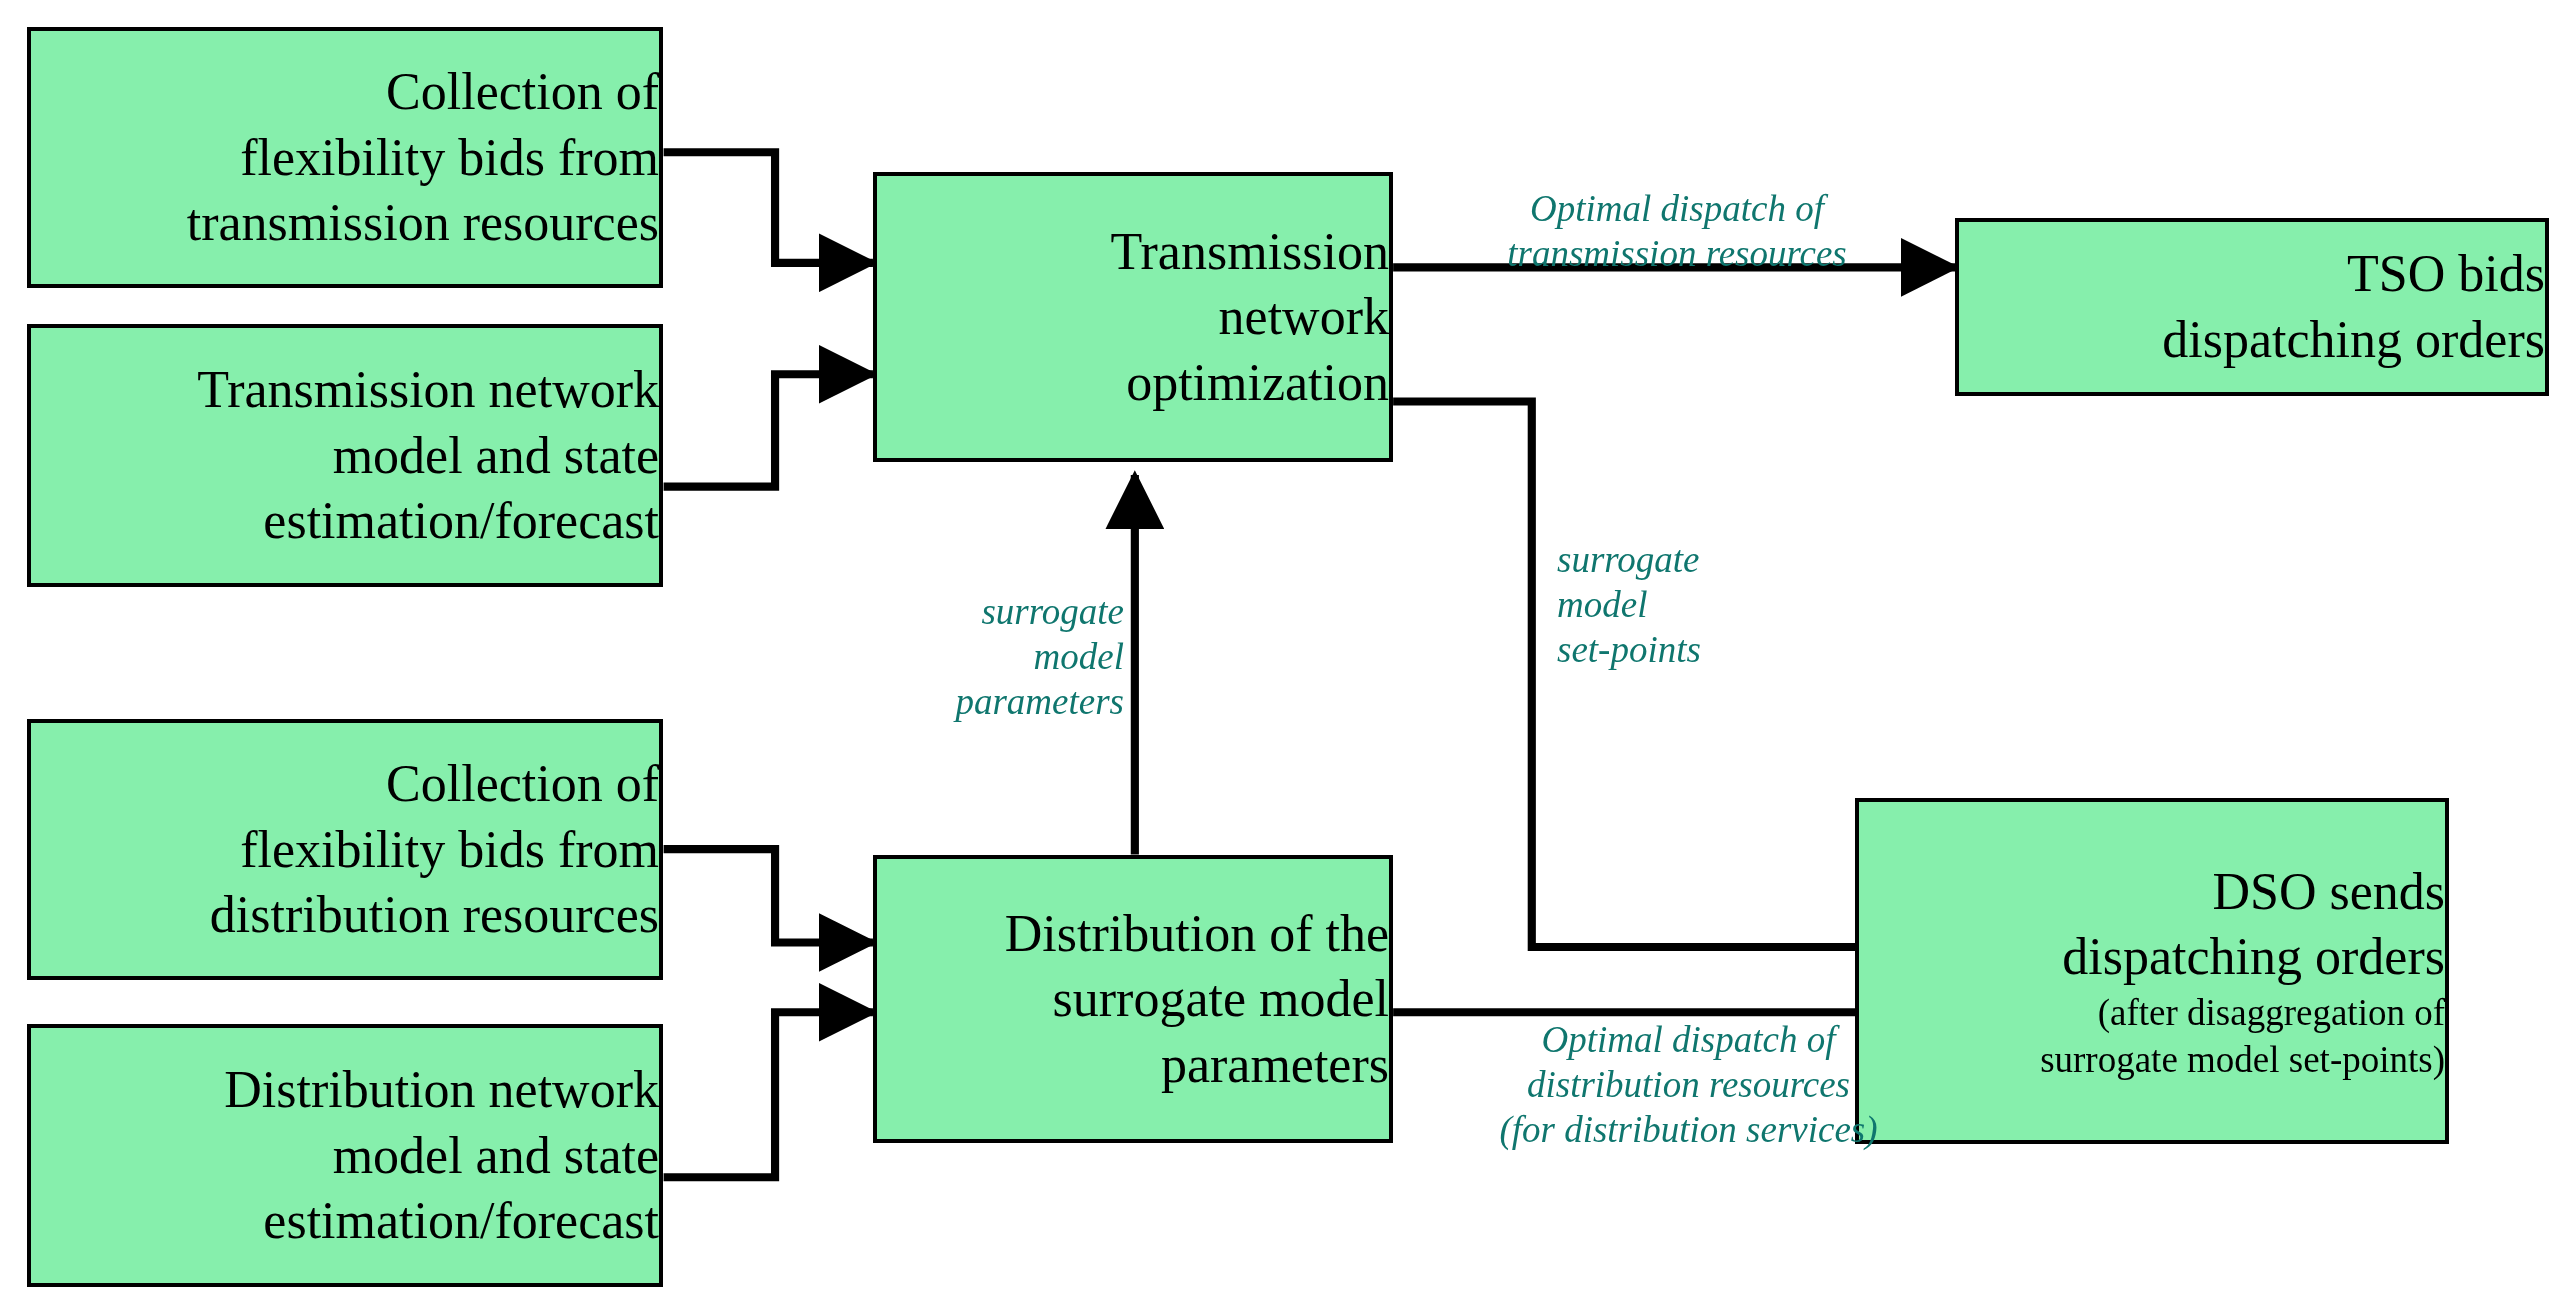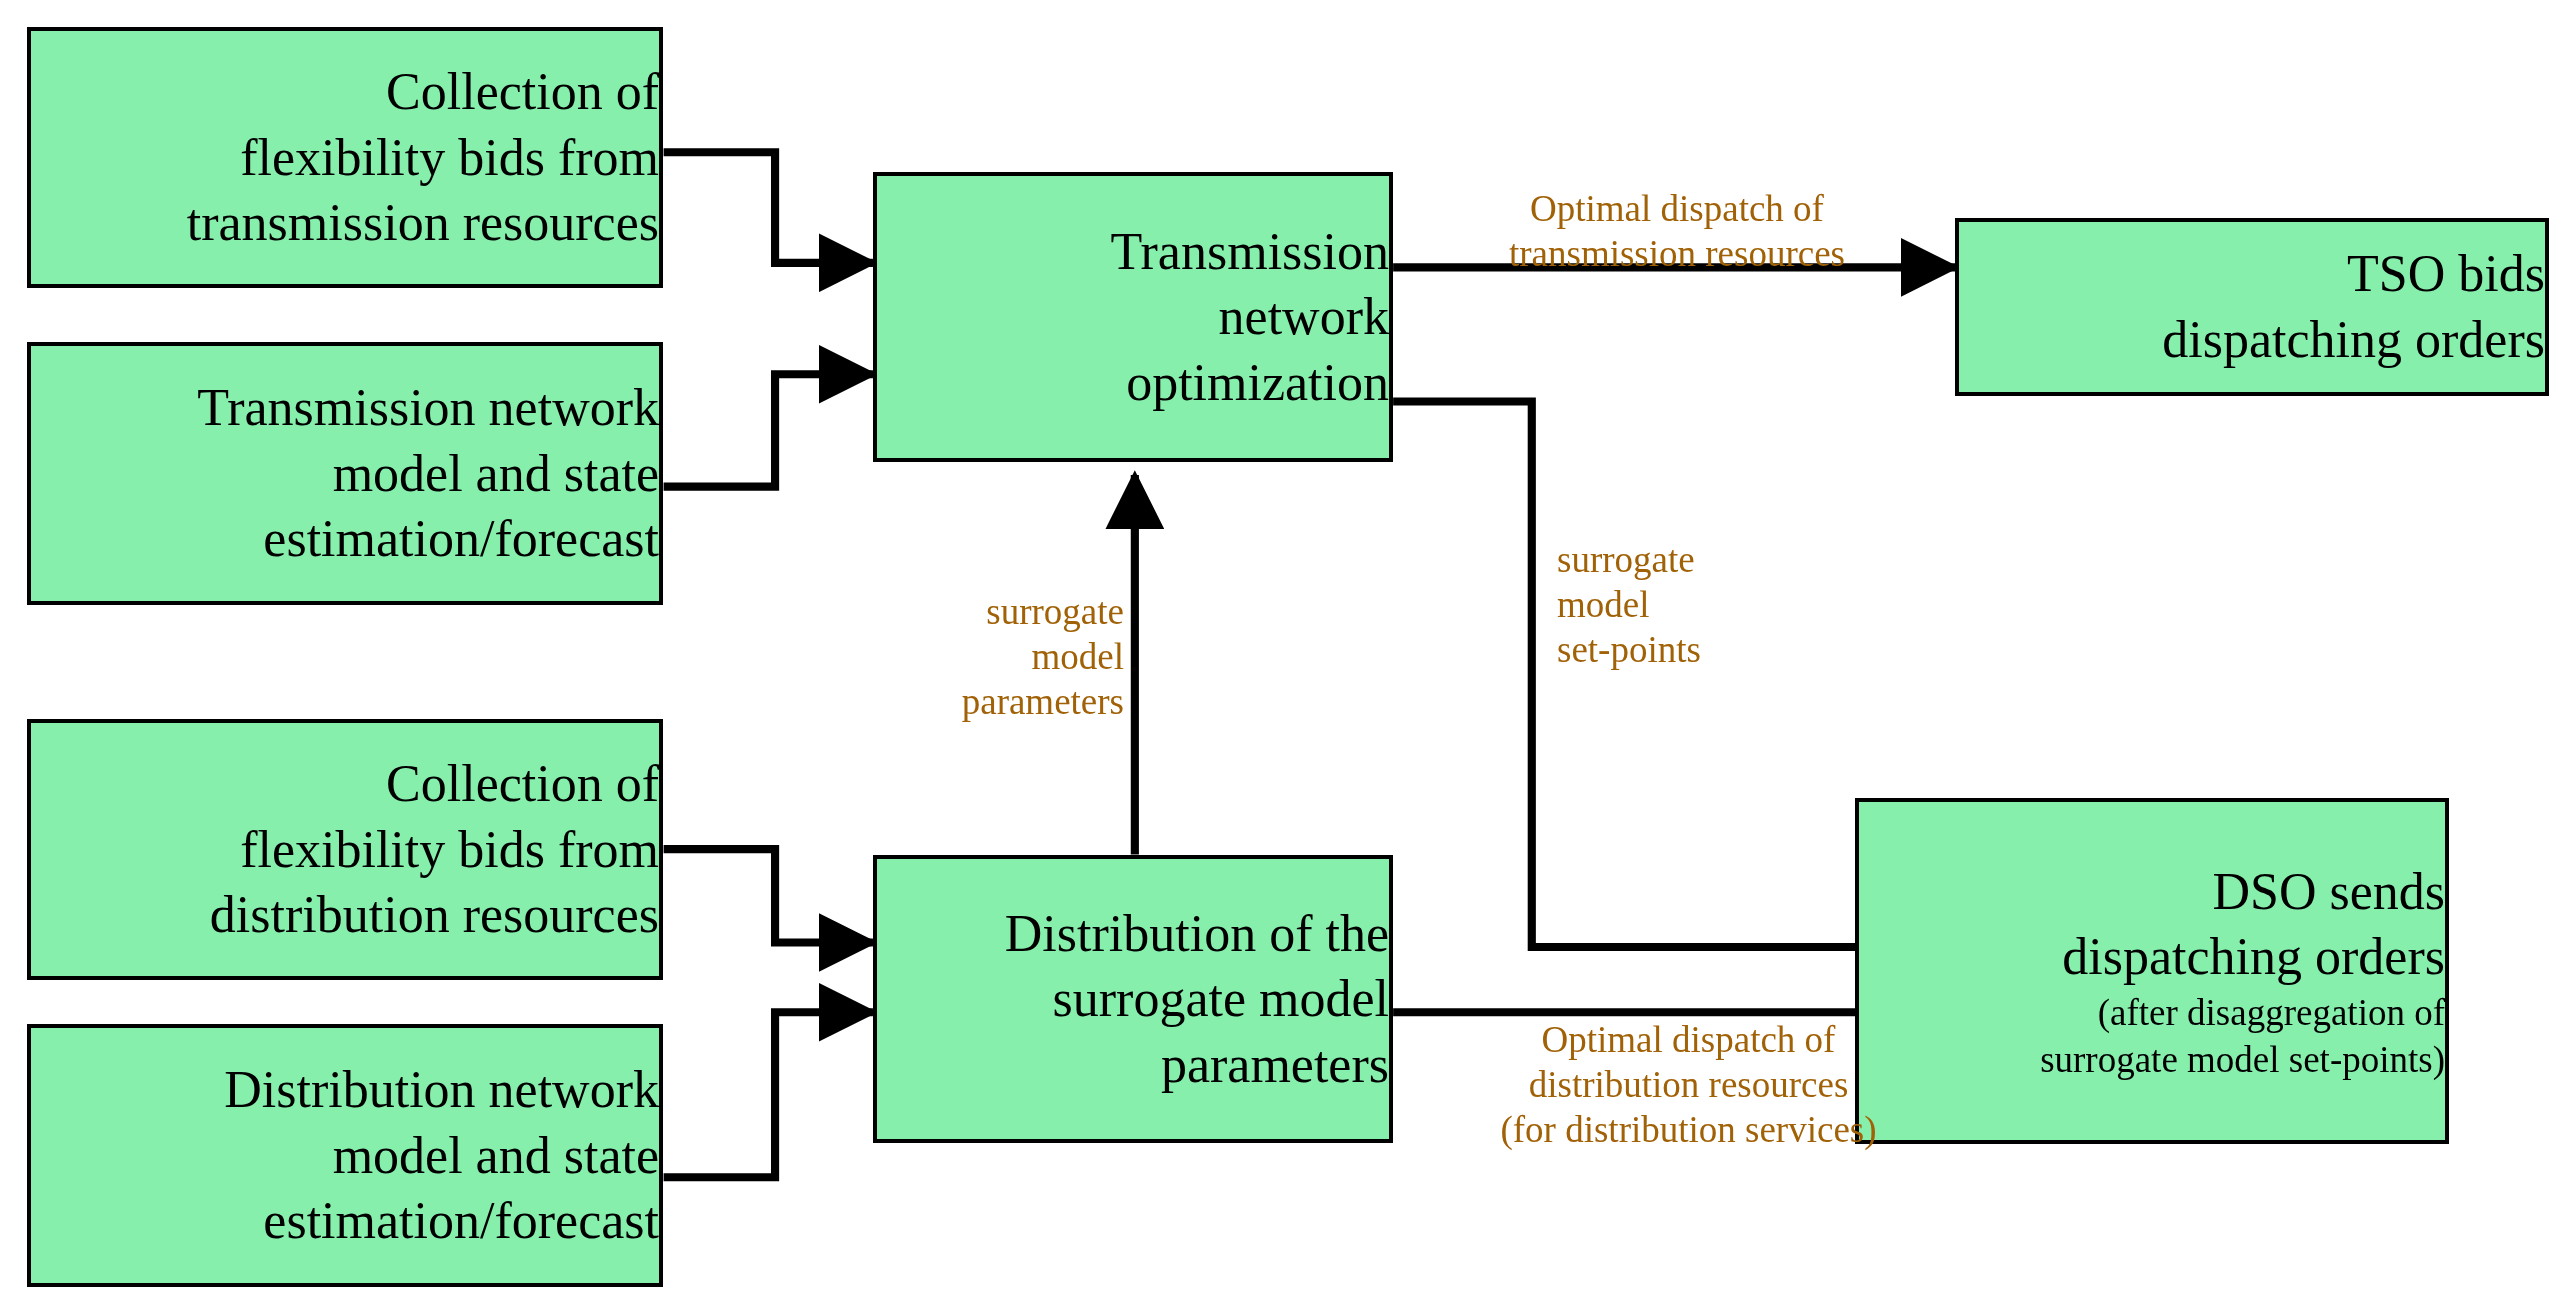--- a/index.html
+++ b/index.html
@@ -33,25 +33,26 @@
     text-align: center;
     color: #000000;
     line-height: 1.26;
     z-index: 3;
   }
   .node .ln { display: block; white-space: nowrap; }
   .big   { font-size: 52px; }
   .small { font-size: 37px; }
   .edge-label {
     position: absolute;
-    color: #a16207;
+    color: #0f766e;
     font-size: 37px;
     line-height: 1.22;
     z-index: 4;
     background: transparent;
+    font-style: italic;
   }
   .edge-label .ln { display: block; white-space: nowrap; }
   .ta-c { text-align: center; }
   .ta-l { text-align: left; }
   .ta-r { text-align: right; }
 </style>
 </head>
 <body>
 
 <div id="stage">
@@ -82,21 +83,21 @@
       <path d="M 1537 1117 L 2157 1117" marker-end="url(#ah)"></path>
     </g>
   </svg>
 
   <div class="node big" style="left:27px; top:27px; width:636px; height:261px;">
     <span class="ln">Collection of</span>
     <span class="ln">flexibility bids from</span>
     <span class="ln">transmission resources</span>
   </div>
 
-  <div class="node big" style="left:27px; top:342px; width:636px; height:263px;">
+  <div class="node big" style="left:27px; top:324px; width:636px; height:263px;">
     <span class="ln">Transmission network</span>
     <span class="ln">model and state</span>
     <span class="ln">estimation/forecast</span>
   </div>
 
   <div class="node big" style="left:873px; top:172px; width:520px; height:290px;padding-left:12px;">
     <span class="ln">Transmission</span>
     <span class="ln">network</span>
     <span class="ln">optimization</span>
   </div>

